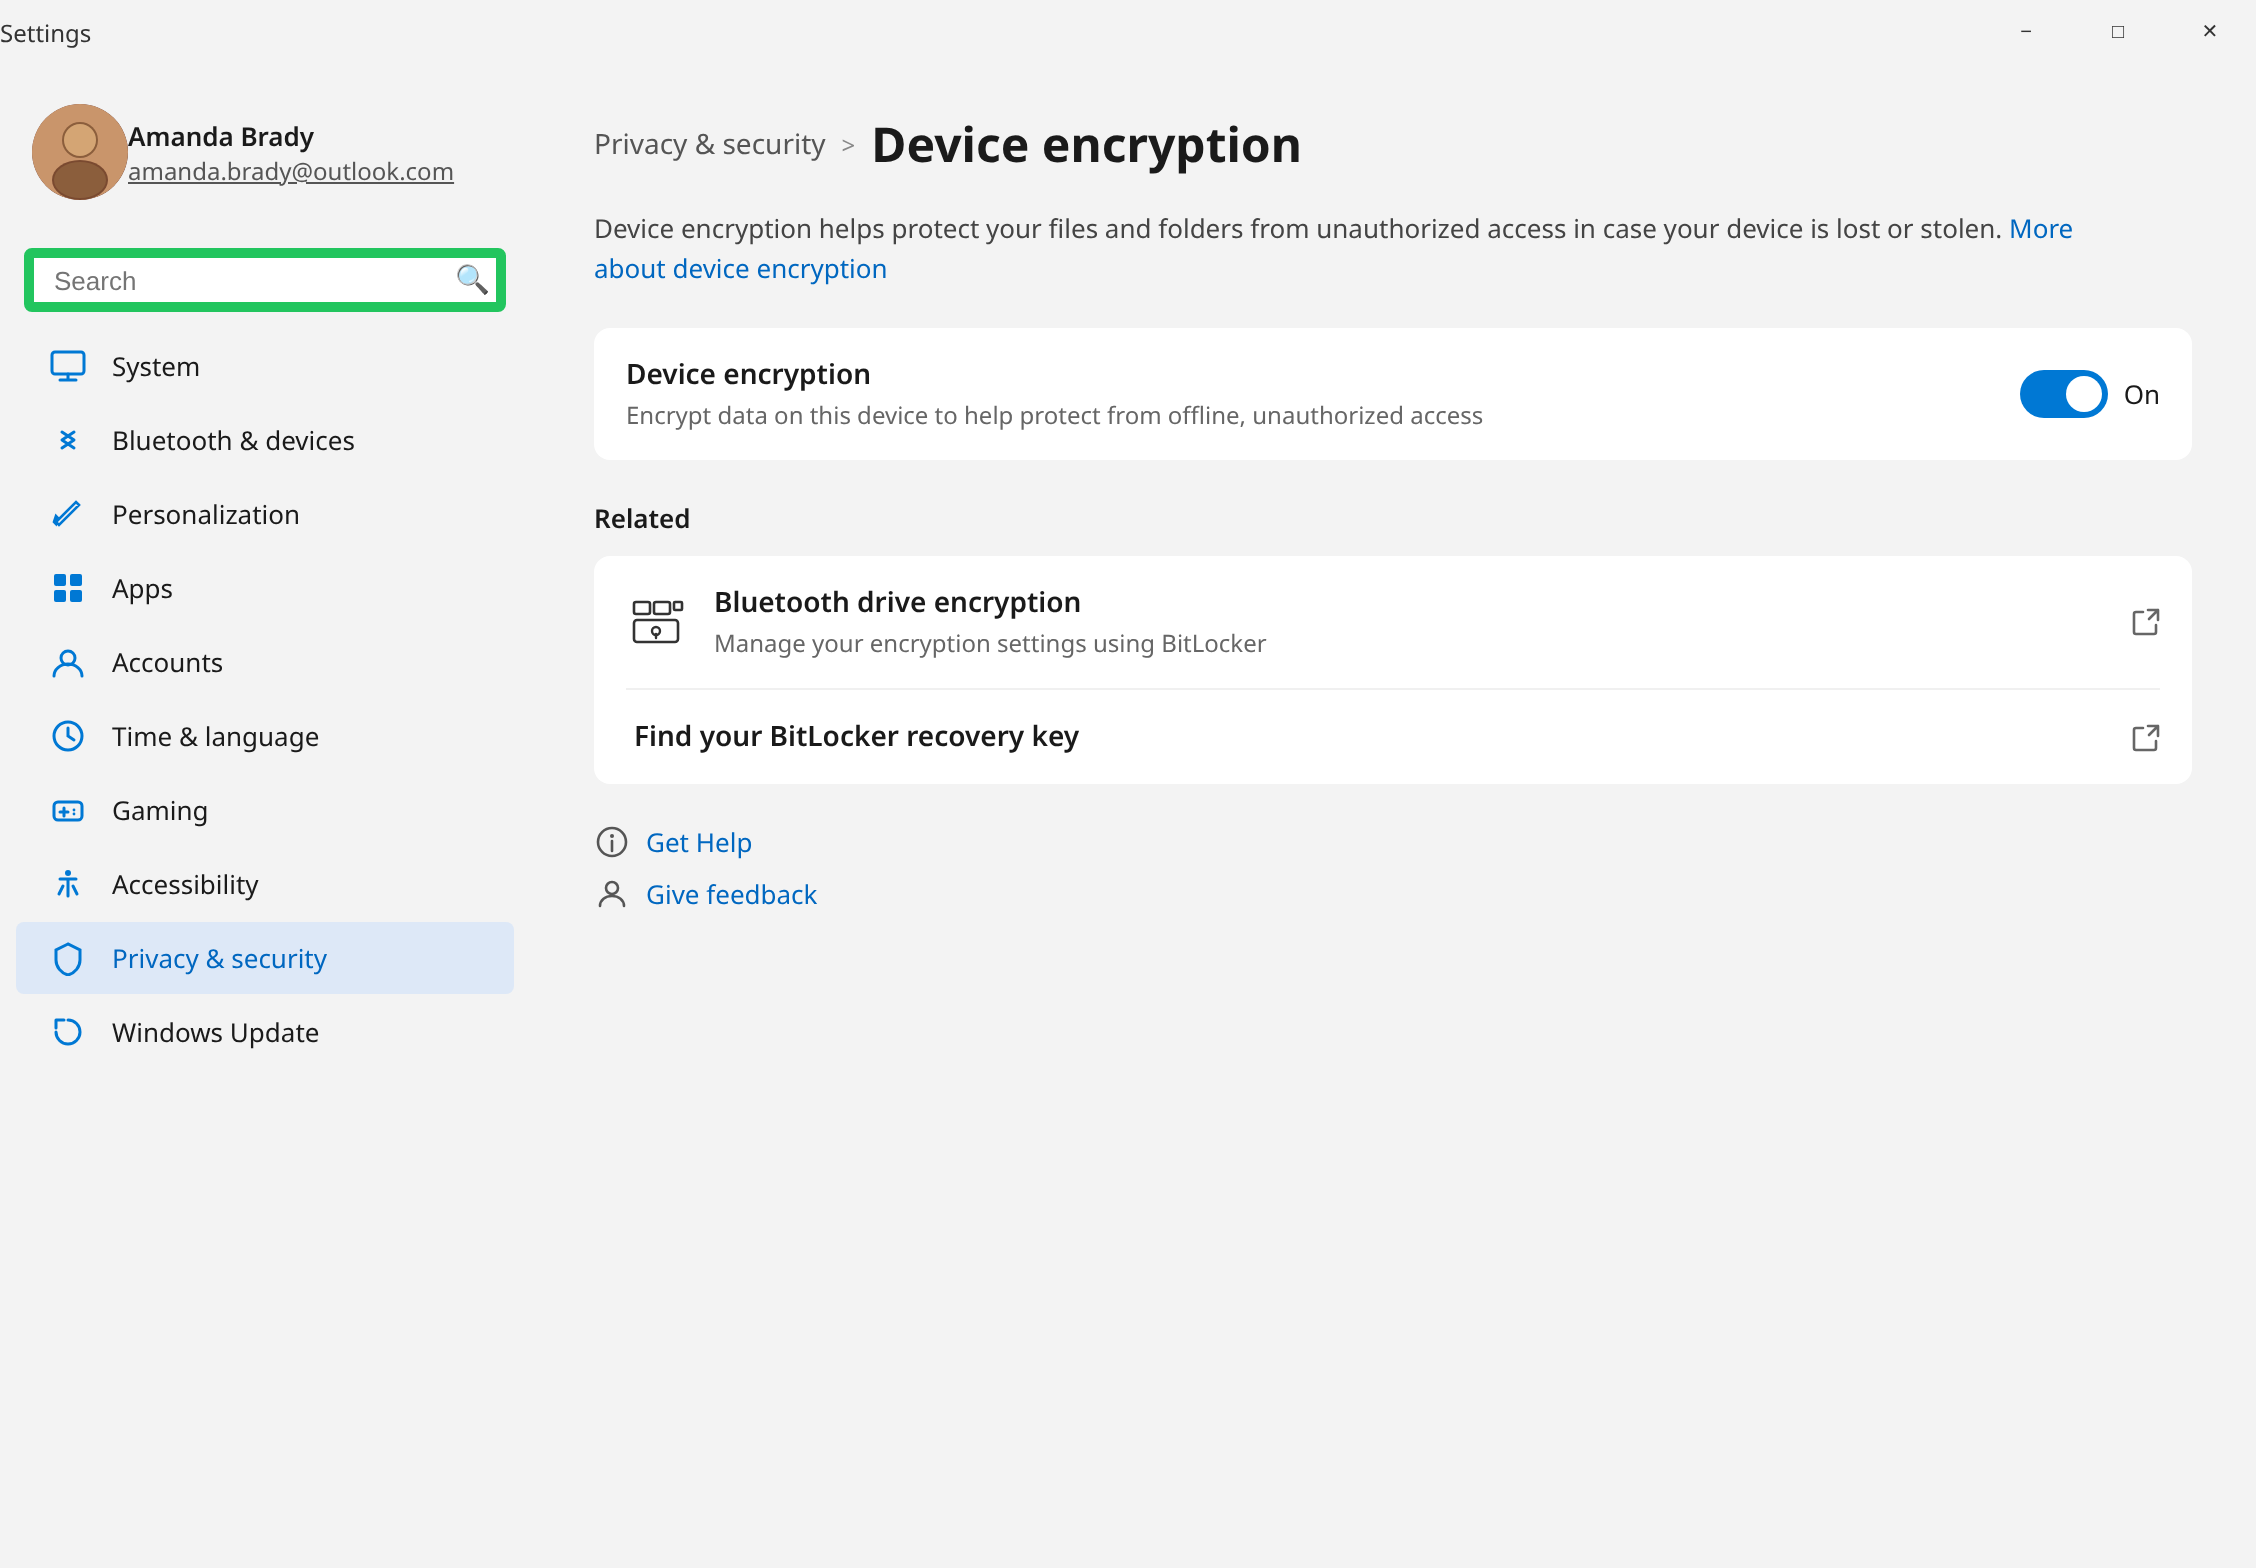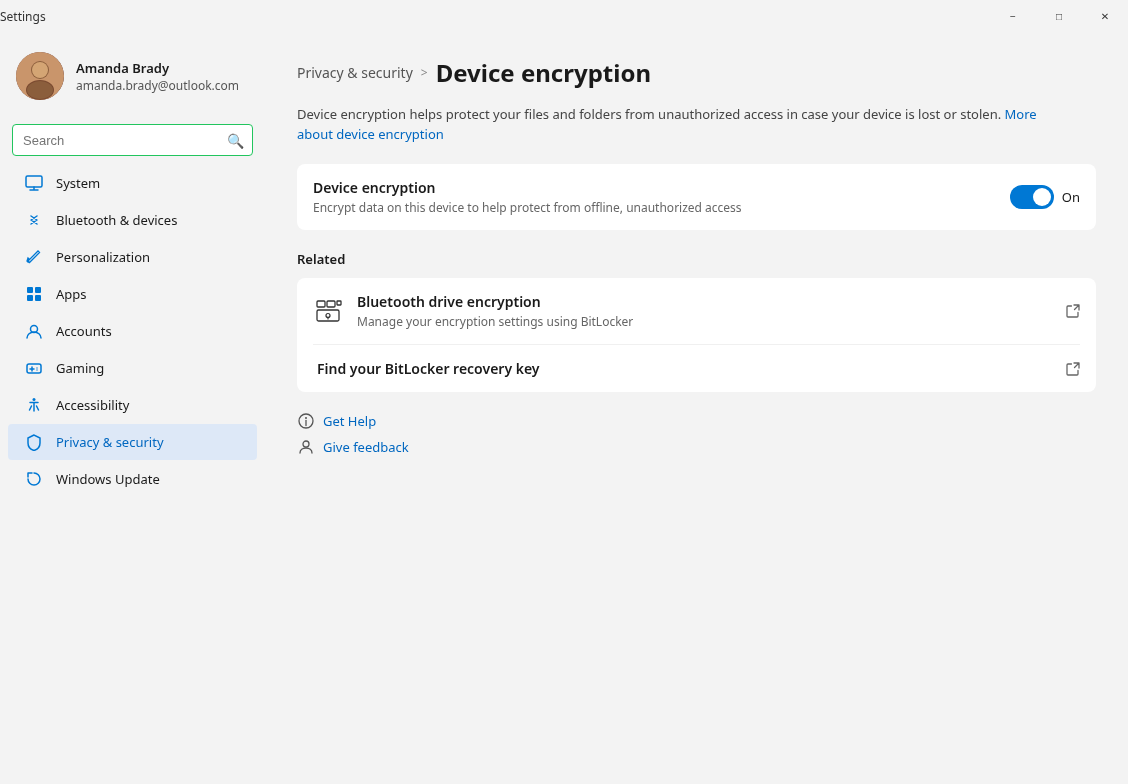--- a/index.html
+++ b/index.html
@@ -84,40 +84,40 @@
       width: 100%;
       height: 100%;
       border-radius: 50%;
       background: linear-gradient(135deg, #c9956b 0%, #8b6358 50%, #6b4a3f 100%);
       display: flex;
       align-items: center;
       justify-content: center;
       font-size: 20px;
     }
     .user-info {
-      margin-left: 12px;
     }
     .user-name {
       font-size: 13px;
       font-weight: 600;
       color: #1a1a1a;
     }
     .user-email {
       font-size: 12px;
       color: #555;
+      text-decoration: underline;
     }
     .search-box {
       margin: 4px 12px 8px 12px;
       position: relative;
     }
     .search-input {
       width: 100%;
       height: 32px;
       background: #fff;
-      border: 1px solid #22c55e;
+      border: 5px solid #22c55e;
       border-radius: 4px;
       padding: 0 32px 0 10px;
       font-size: 13px;
       color: #333;
       outline: none;
     }
     .search-icon-wrap {
       position: absolute;
       right: 8px;
       top: 50%;
@@ -402,20 +402,29 @@
       <div class="nav-item">
         <div class="nav-icon icon-accounts">
           <svg width="18" height="18" viewBox="0 0 18 18" fill="none">
             <circle cx="9" cy="7" r="3.5" stroke="#0078d4" stroke-width="1.5" fill="none"></circle>
             <path d="M2 16c0-3.3 3.1-6 7-6s7 2.7 7 6" stroke="#0078d4" stroke-width="1.5" stroke-linecap="round" fill="none"></path>
           </svg>
         </div>
         <span class="nav-label">Accounts</span>
       </div>
 
+      <div class="nav-item">
+        <div class="nav-icon icon-time">
+          <svg width="18" height="18" viewBox="0 0 18 18" fill="none">
+            <circle cx="9" cy="9" r="7" stroke="#0078d4" stroke-width="1.5" fill="none"></circle>
+            <path d="M9 5v4l3 2" stroke="#0078d4" stroke-width="1.5" stroke-linecap="round"></path>
+          </svg>
+        </div>
+        <span class="nav-label">Time &amp; language</span>
+      </div>
 
       <div class="nav-item">
         <div class="nav-icon icon-gaming">
           <svg width="18" height="18" viewBox="0 0 18 18" fill="none">
             <rect x="2" y="5" width="14" height="9" rx="2" stroke="#0078d4" stroke-width="1.5" fill="none"></rect>
             <path d="M7 8v4M5 10h4" stroke="#0078d4" stroke-width="1.5" stroke-linecap="round"></path>
             <circle cx="12" cy="9" r="0.7" fill="#0078d4"></circle>
             <circle cx="12" cy="11" r="0.7" fill="#0078d4"></circle>
           </svg>
         </div>

